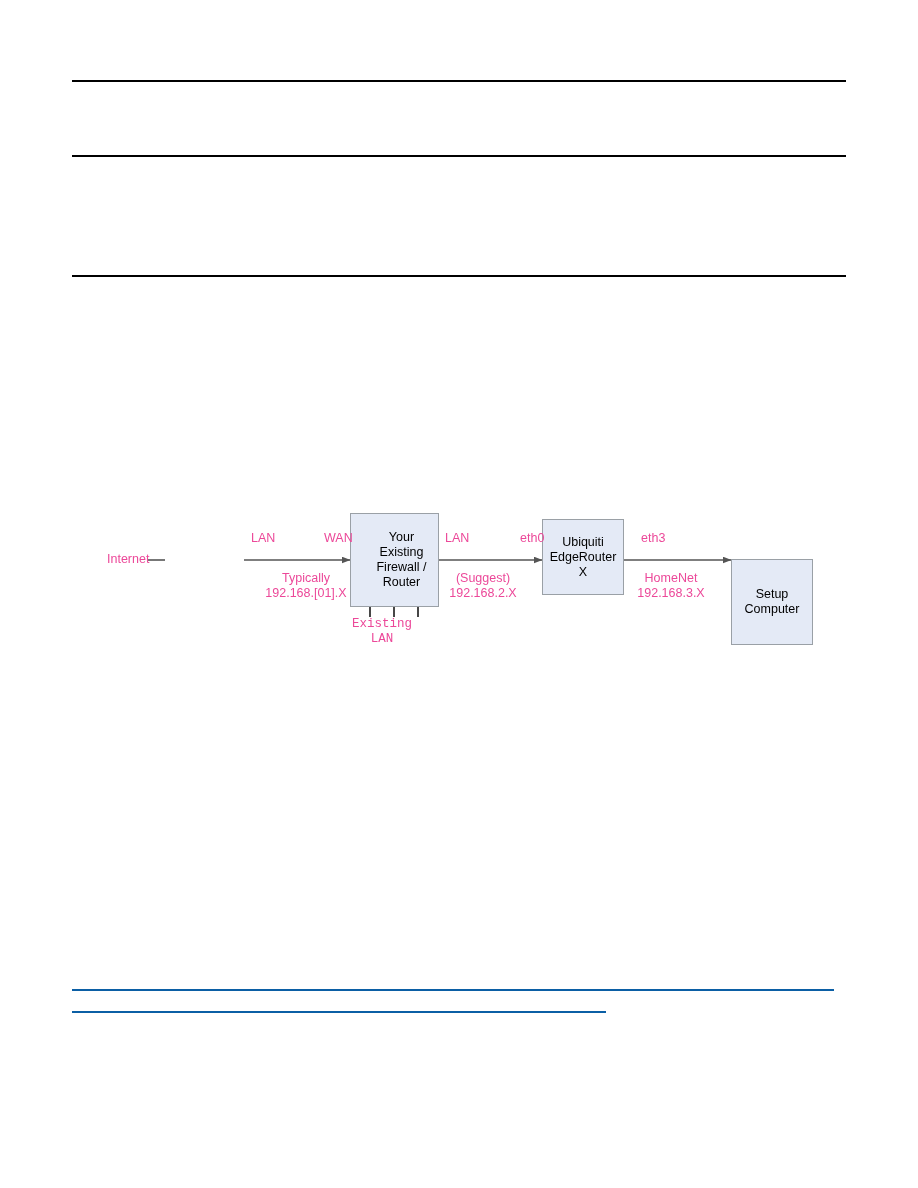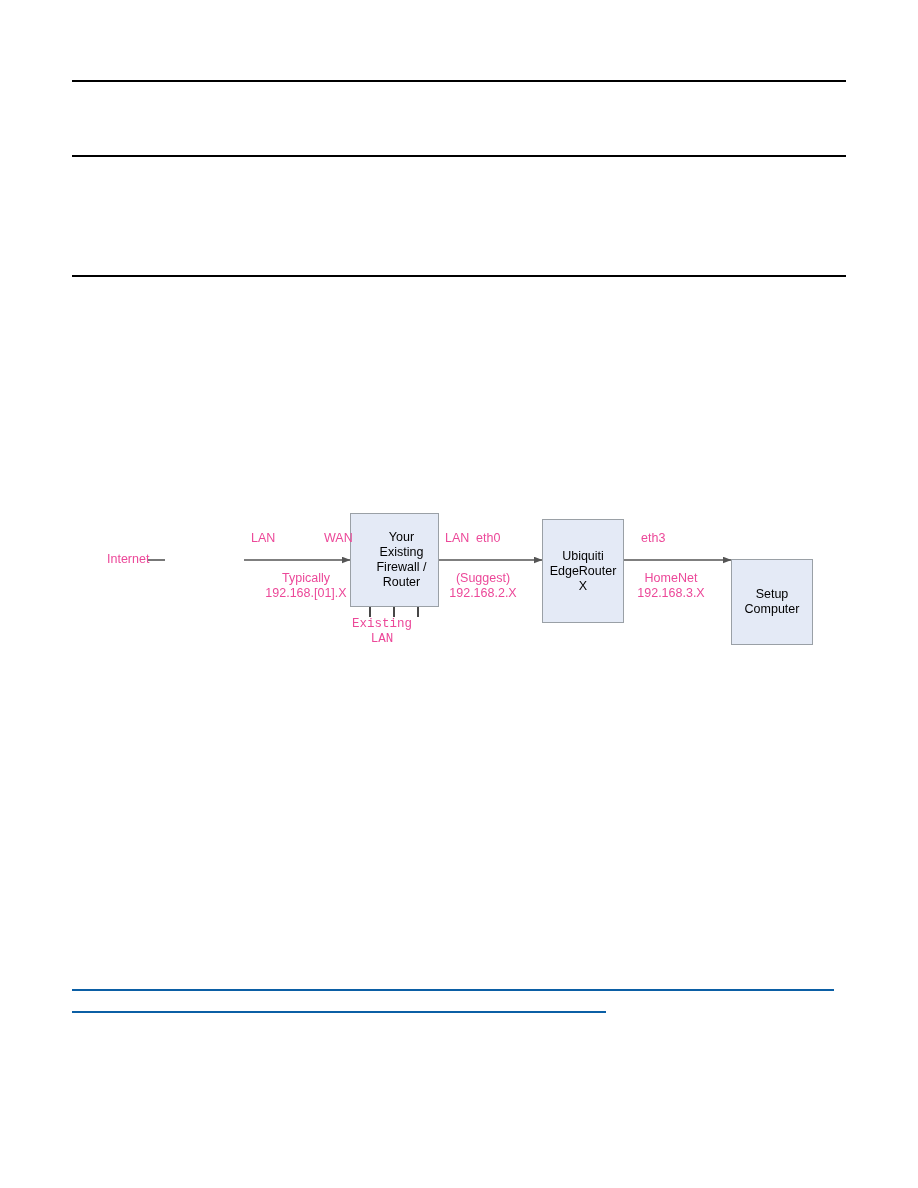--- a/index.html
+++ b/index.html
@@ -61,40 +61,40 @@
     justify-content: center;
     text-align: center;
     font-size: 12.5px;
     line-height: 15px;
     color: #000;
     white-space: pre-line;
   }
 
   .box-modem      { left: 165px; top: 513px; width: 79px;  height: 94px; }
   .box-firewall   { left: 350px; top: 513px; width: 89px;  height: 94px; }
-  .box-edgerouter { left: 542px; top: 519px; width: 82px;  height: 104px; }
+  .box-edgerouter { left: 542px; top: 519px; width: 82px;  height: 76px; }
   .box-computer   { left: 731px; top: 517px; width: 82px;  height: 86px; margin-top: 42px; }
 
   .box-firewall .box-label { margin-left: 14px; }
 
   .dlabel {
     position: absolute;
     font-size: 12.5px;
     line-height: 15px;
     color: #ec4899;
     white-space: pre-line;
     text-align: center;
   }
 
   .lbl-internet      { left: 107px;  top: 552px; }
   .lbl-lan1          { left: 251px; top: 531px; }
   .lbl-wan           { left: 312px; top: 531px; margin-left: 12px; }
   .lbl-typically     { left: 258px; top: 571px; width: 96px; }
   .lbl-lan2          { left: 445px; top: 531px; }
-  .lbl-eth0          { left: 476px; top: 531px; }
+  .lbl-eth0          { left: 520px; top: 531px; }
   .lbl-suggest       { left: 437px; top: 571px; width: 92px; }
   .lbl-eth3          { left: 641px; top: 531px; }
   .lbl-homenet       { left: 623px; top: 571px; width: 96px; }
   .lbl-existing-lan  { left: 342px; top: 617px; width: 80px; font-family: Liberation Mono, monospace; }
 
   .tower {
     position: absolute;
     left: 354px;
     top: 519px;
     width: 28px;

